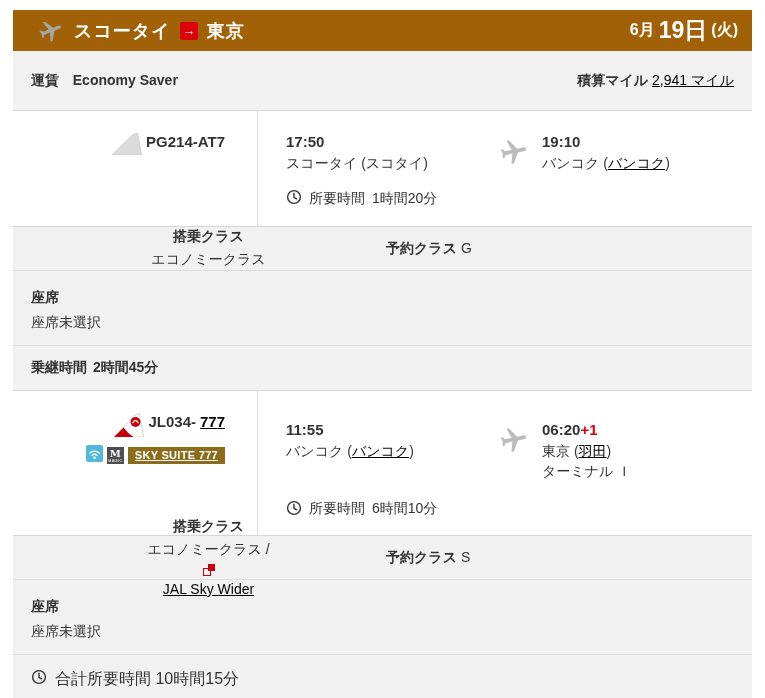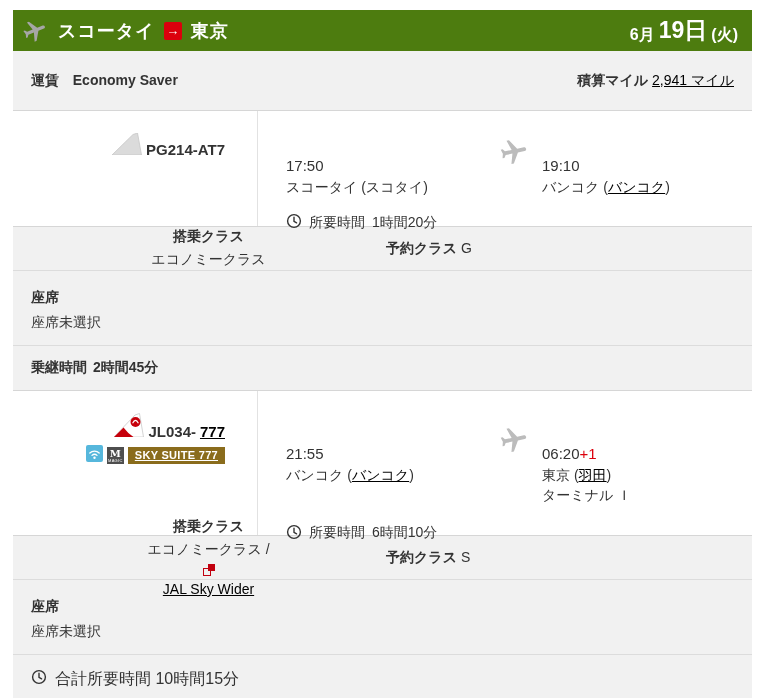--- a/index.html
+++ b/index.html
@@ -2,62 +2,62 @@
 <html><head>
 <meta charset="utf-8">
 <style>
   * { margin:0; padding:0; box-sizing:border-box; }
   html,body { width:765px; height:698px; background:#ffffff;
     font-family:"Liberation Sans","DejaVu Sans",sans-serif; color:#333; }
   .page { width:765px; height:698px; padding:10px 13px 0 13px; background:#fff; }
   .panel { width:739px; }
 
   
-  .hdr { height:41px; background:#4d7c0f; display:flex; align-items:center;
-    padding:0 14px 0 8px; }
+  .hdr { height:41px; background:#a16207; display:flex; align-items:center;
+    padding:0 14px 0 24px; }
   .hdr-left { display:flex; align-items:center; gap:9px; flex:1; }
   .hdr-plane { display:inline-flex; transform:rotate(68deg); }
   .hdr-title { color:#fff; font-weight:bold; font-size:18px; letter-spacing:1px; }
   .arrow-box { width:18px; height:18px; background:#dc000c; color:#fff; font-size:13px;
     font-weight:bold; display:inline-flex; align-items:center; justify-content:center;
     border-radius:2px; }
   .hdr-date { color:#fff; font-weight:bold; font-size:16px; display:flex;
-    align-items:flex-end; gap:4px; }
+    align-items:center; gap:4px; }
   .hdr-date .day { font-size:23px; }
 
   
   .body { background:#f1f1f1; border-bottom:1px solid #a8a8a8; }
   .row { padding:0 18px; }
   .fare-row { height:59px; display:flex; align-items:center; justify-content:space-between; }
   .fare-left { font-weight:bold; font-size:14px; }
   .fare-right { font-size:14px; }
   .fare-right .lbl { font-weight:bold; }
   a.lnk { color:#000000; text-decoration:underline; cursor:pointer; }
 
   
   .card { background:#fff; border-top:1px solid #d6d6d6; border-bottom:1px solid #d6d6d6; display:flex; }
   .card.seg1 { height:117px; }
   .card.seg2 { height:146px; }
   .col-airline { width:245px; flex-shrink:0; border-right:1px solid #e2e2e2;
     display:flex; flex-direction:column; align-items:flex-end; padding:22px 32px 0 0; }
   .seg2 .col-airline { }
-  .flight-line { display:flex; align-items:flex-end; gap:4px; font-weight:bold;
+  .flight-line { display:flex; align-items:flex-start; gap:4px; font-weight:bold;
     font-size:15px; white-space:nowrap; }
   .badge-line { display:flex; align-items:center; gap:4px; margin-top:5px; }
   .m-badge { width:17px; height:17px; background:#4e4e4e; color:#fff; text-align:center;
     line-height:1; padding-top:2px; }
   .m-badge .m { font-family:"DejaVu Serif",serif; font-weight:bold; font-size:10px; }
   .m-badge .magic { font-size:4px; letter-spacing:.3px; margin-top:0px; }
   .gold-badge { background:#8a6c1c; color:#fff; font-weight:bold; font-size:11px;
     padding:2px 7px 3px 7px; text-decoration:underline; letter-spacing:.3px; cursor:pointer; }
   .col-times { flex:1; padding:22px 0 0 28px; }
   .seg2 .col-times { padding-top:30px; }
   .times-row { display:flex; align-items:flex-start; }
   .t-block { width:200px; }
-  .t-time { font-weight:normal; font-size:15px;margin-top:24px; }
+  .t-time { font-weight:bold; font-size:15px; }
   .t-time .plus { color:#dc000c; }
   .t-city { font-size:14px; margin-top:3px; line-height:1.45; }
   .mid-plane { width:56px; display:flex; justify-content:center; margin-top:4px; }
   .mid-plane svg { transform:rotate(78deg); }
   .dur-row { display:flex; align-items:center; gap:7px; margin-top:16px; font-size:14px; }
   .seg2 .dur-row { margin-top:18px; }
 
   
   .class-row { height:44px; display:flex; align-items:center; font-size:14px;
     border-bottom:1px solid #dcdcdc; }
@@ -207,21 +207,21 @@
             <span class="m-badge">
               <div class="m">M</div>
               <div class="magic">MAGIC</div>
             </span>
             <a class="gold-badge">SKY SUITE 777</a>
           </div>
         </div>
         <div class="col-times">
           <div class="times-row">
             <div class="t-block">
-              <div class="t-time">21:55</div>
+              <div class="t-time">11:55</div>
               <div class="t-city">
                 <span>バンコク (</span><a class="lnk">バンコク</a><span>)</span>
               </div>
             </div>
             <div class="mid-plane">
               <svg width="34" height="30" viewBox="0 0 24 24">
                   <path fill="#bcbcbc" d="M21 16v-2l-8-5V3.5C13 2.67 12.33 2 11.5 2S10 2.67 10 3.5V9l-8 5v2l8-2.5V19l-2 1.5V22l3.5-1 3.5 1v-1.5L13 19v-5.5l8 2.5z"></path>
                 </svg>
             </div>
             <div class="t-block">

